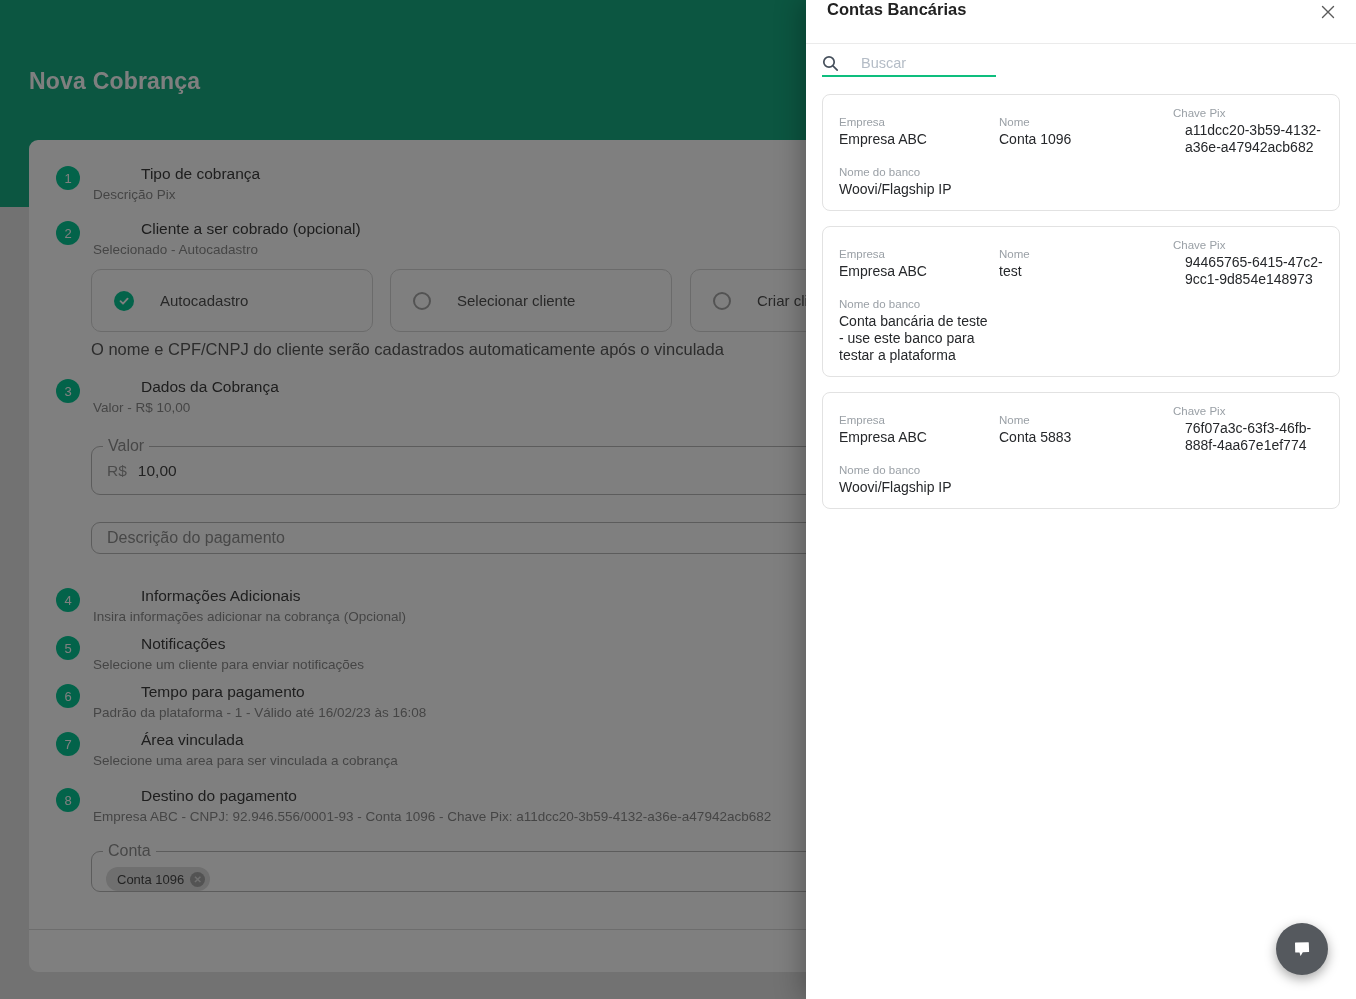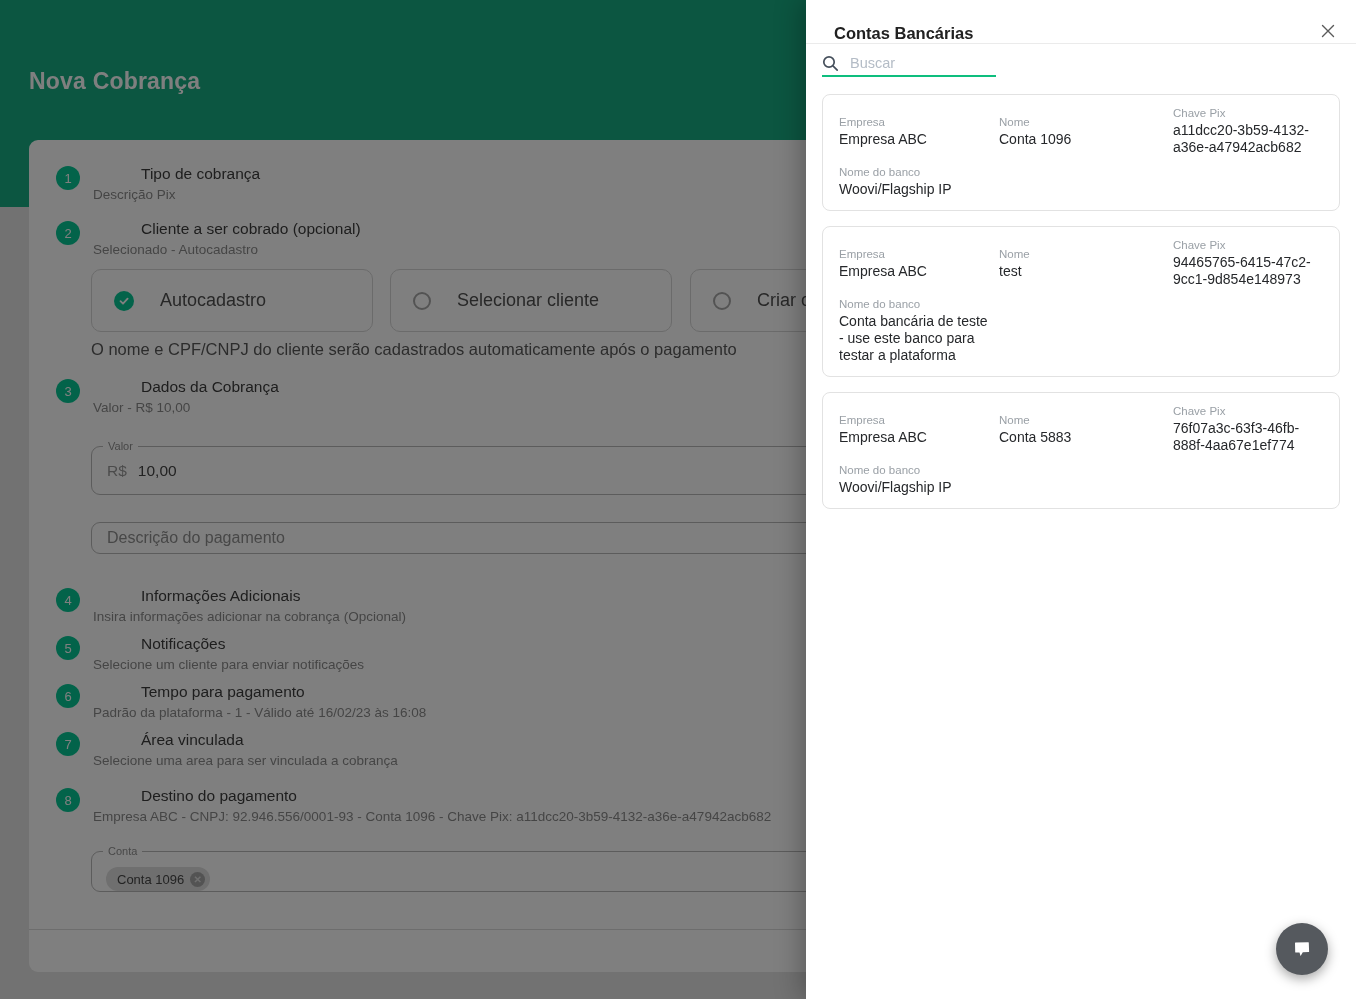--- a/index.html
+++ b/index.html
@@ -17,62 +17,62 @@
   .footer-divider { position:absolute; left:0; top:789px; width:100%; height:1px; background:#dadada; }
 
   .step-row { position:absolute; left:27px; display:flex; gap:13px; }
   .step-num { flex:0 0 24px; width:24px; height:24px; border-radius:50%; background:#07c795; color:#fff;
               font-size:13px; font-weight:400; display:flex; align-items:center; justify-content:center; margin-top:1px; }
   .step-title { font-size:15.5px; font-weight:400; color:#3d3d3d; line-height:1.15;margin-left:48px; }
   .step-sub { font-size:13.5px; color:#8b8b8b; margin-top:4px; }
 
   .option-box { position:absolute; top:129px; height:63px; width:282px; border:1px solid #d6d6d6; border-radius:10px;
                 display:flex; align-items:center; padding-left:22px; background:#fff; }
-  .option-label { font-size:18px; color:#515151; margin-left:26px; }
+  .option-label { font-size:15px; color:#515151; margin-left:26px; }
   .check-circle { width:20px; height:20px; border-radius:50%; background:#07c795; display:flex; align-items:center; justify-content:center; }
   .radio-circle { width:18px; height:18px; border-radius:50%; border:2px solid #a7a7a7; background:#fff; }
 
   .client-note { position:absolute; left:62px; top:200px; font-size:16.5px; color:#595959; }
 
   .mui-field { position:absolute; left:62px; width:1100px; border:1px solid #b9b9b9; border-radius:9px; background:#fff; }
-  .mui-legend { position:absolute; top:-8px; left:11px; background:#fff; padding:0 5px; font-size:11px; color:#8f8f8f; line-height:14px; }
+  .mui-legend { position:absolute; top:-8px; left:11px; background:#fff; padding:0 5px; font-size:16px; color:#8f8f8f; line-height:14px; }
   .valor-field { top:306px; height:49px; display:flex; align-items:center; padding-left:15px; }
   .currency-prefix { font-size:15.5px; color:#979797; }
   .valor-value { font-size:15.5px; color:#454545; margin-left:11px; }
   .desc-field { top:382px; height:32px; display:flex; align-items:center; padding-left:15px; }
   .desc-placeholder { font-size:16px; color:#8f8f8f; }
   .conta-field { top:711px; height:41px; }
   .chip { position:absolute; left:14px; top:15px; height:24px; background:#dedede; border-radius:12px;
           display:flex; align-items:center; gap:6px; padding:0 5px 0 11px; font-size:13px; color:#474747; }
   .chip-x { width:15px; height:15px; border-radius:50%; background:#a6a6a6; color:#dedede;
             font-size:10px; line-height:15px; text-align:center; font-weight:700; }
 
   
   .backdrop { position:absolute; inset:0; background:rgba(0,0,0,0.5); }
 
   
   .drawer { position:absolute; top:0; right:0; width:550px; height:100%; background:#ffffff;
             box-shadow:-6px 0 24px rgba(0,0,0,0.25); }
-  .drawer-header { height:44px; border-bottom:1px solid #ebebeb; display:flex; align-items:flex-end;
-                   justify-content:space-between; padding:0 16px 0 28px; }
+  .drawer-header { height:44px; border-bottom:1px solid #ebebeb; display:flex; align-items:flex-start;
+                   justify-content:space-between; padding:0 16px 0 21px; }
   .drawer-title { font-size:16.5px; font-weight:700; color:#212121; }
   .close-btn { width:24px; height:24px; border:none; background:transparent; padding:0; cursor:pointer;
                display:flex; align-items:center; justify-content:center; }
   .search-row { position:relative; margin:7px 16px 0; width:174px; height:26px; display:flex; align-items:center;
-                gap:11px; border-bottom:2px solid #0ebe7e; }
+                gap:22px; border-bottom:2px solid #0ebe7e; }
   .search-input { border:none; outline:none; font-size:14.5px; color:#333; width:130px; padding:0; background:transparent; }
   .search-input::placeholder { color:#b4bcc6; }
   .accounts { padding:17px 16px 6px; display:flex; flex-direction:column; gap:15px; }
   .account-card { border:1px solid #e2e2e2; border-radius:8px; padding:12px 16px; background:#fff;
                   display:grid; grid-template-columns:160px 174px 1fr; row-gap:10px; align-items:center; cursor:pointer; }
   .cell .label { font-size:11.5px; color:#9aa0a6; margin-bottom:3px; }
   .cell .value { font-size:14px; color:#26282b; line-height:17px; }
   .bank-cell { grid-column:1; }
   .bank-cell .value { max-width:154px; }
-  .pix-cell .value { max-width:152px; word-break:normal; overflow-wrap:break-word; }
+  .pix-cell .value { max-width:152px; word-break:normal; overflow-wrap:break-word;margin-left:12px; }
 
   
   .chat-fab { position:absolute; left:1276px; top:923px; width:52px; height:52px; border-radius:50%;
               background:#55595e; border:none; cursor:pointer; display:flex; align-items:center; justify-content:center;
               box-shadow:0 4px 12px rgba(0,0,0,0.35); }
 </style>
 </head>
 <body>
 
 <div class="viewport">
@@ -109,21 +109,21 @@
       </div>
       <div class="option-box" style="left:361px">
         <span class="radio-circle"></span>
         <span class="option-label">Selecionar cliente</span>
       </div>
       <div class="option-box" style="left:661px">
         <span class="radio-circle"></span>
         <span class="option-label">Criar cliente</span>
       </div>
 
-      <div class="client-note">O nome e CPF/CNPJ do cliente serão cadastrados automaticamente após o pagamento</div>
+      <div class="client-note">O nome e CPF/CNPJ do cliente serão cadastrados automaticamente após o vinculada</div>
 
       <div class="step-row" style="top:238px">
         <div class="step-num">3</div>
         <div>
             <div class="step-title">Dados da Cobrança</div>
              <div class="step-sub">Valor - R$ 10,00</div>
           </div>
       </div>
 
       <div class="mui-field valor-field">

